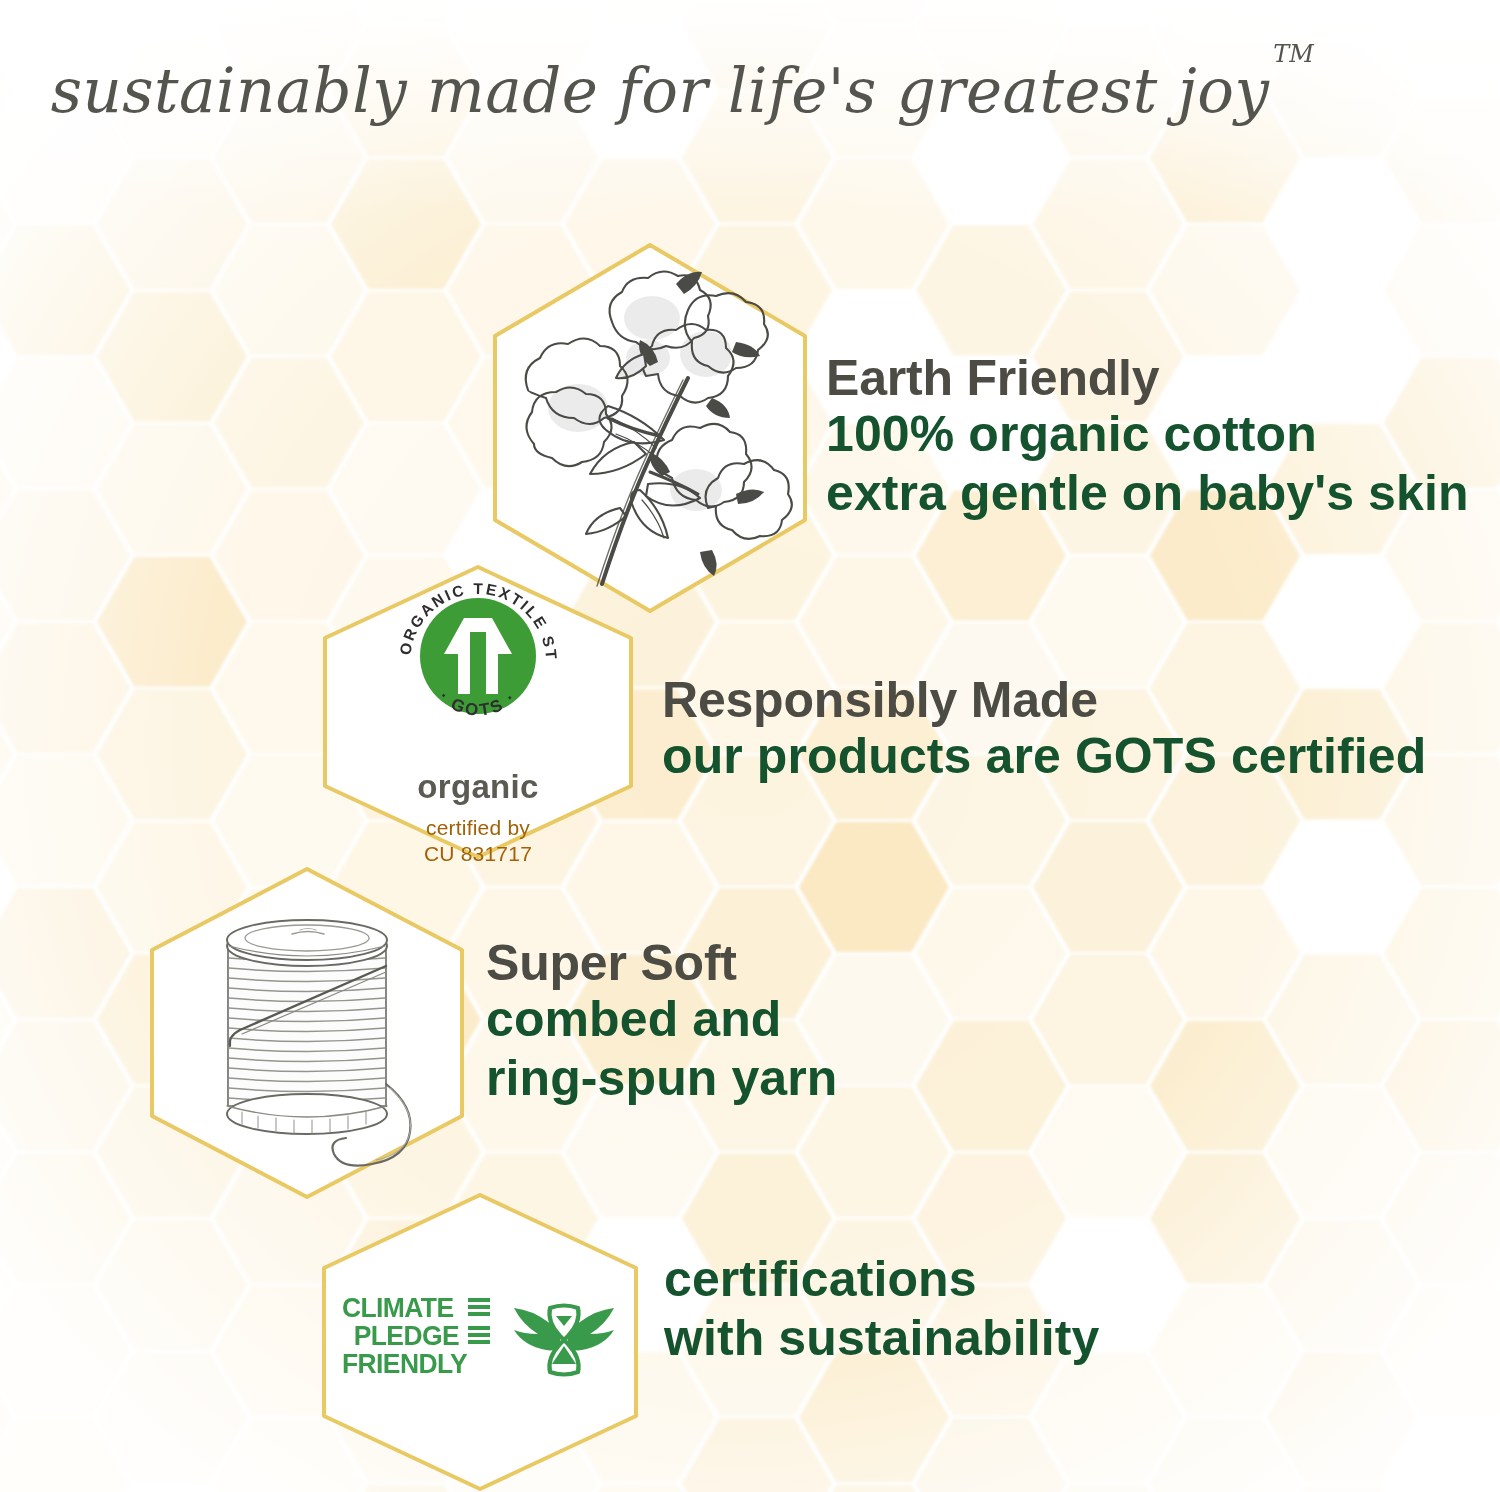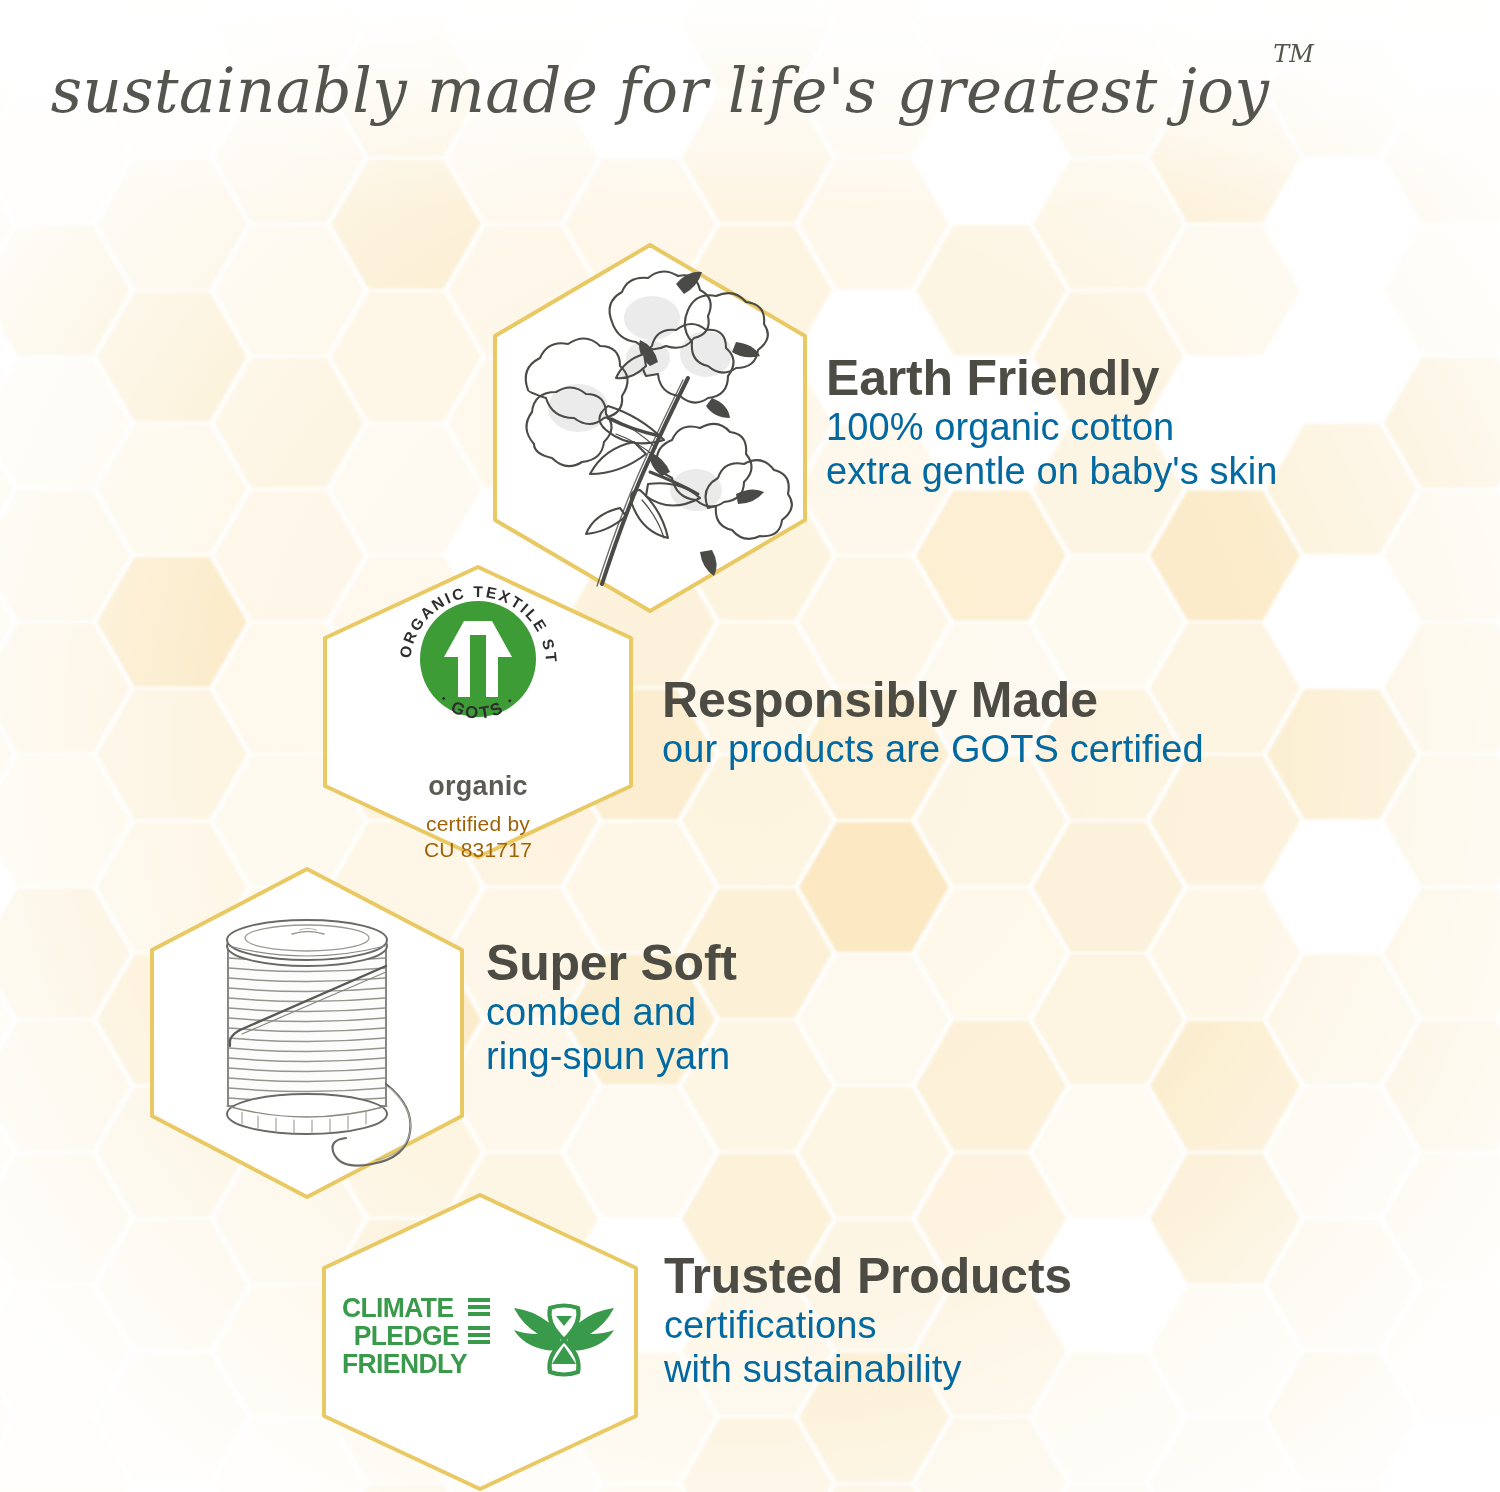--- a/index.html
+++ b/index.html
@@ -45,33 +45,33 @@
   .copy { position:absolute; z-index:6; }
   .copy .ttl {
     font-size:50px;
     font-weight:bold;
     color:#4c4c44;
     letter-spacing:-0.2px;
     line-height:1.06;
     white-space:nowrap;
   }
   .copy .sub {
-    font-size:38px;
-    font-weight:400;
-    color:#0369a1;
+    font-size:50px;
+    font-weight:700;
+    color:#14532d;
     line-height:1.17;
     letter-spacing:0.1px;
     white-space:nowrap;
   }
 
   
   .gots-wrap { text-align:center; width:100%; }
   .gots-badge { display:block; margin:0 auto; }
   .gots-organic {
-    font-size:27px; font-weight:bold; color:#5b5b54;
+    font-size:33px; font-weight:bold; color:#5b5b54;
     margin-top:14px; letter-spacing:0.3px;
   }
   .gots-cert {
     font-size:21px; font-weight:normal; color:#a16207;
     line-height:1.22; margin-top:9px; letter-spacing:0.2px;
   }
 
   
   .cpf-wrap { display:flex; align-items:center; justify-content:space-between; gap:18px; }
 </style>
@@ -540,17 +540,16 @@
           <path d="M40 12 q14 -5 28 0 q3 14 -10 28 q-4 4 -4 4 q0 0 4 4 q13 14 10 28 q-14 5 -28 0 q-3 -14 10 -28 q4 -4 4 -4 q0 0 -4 -4 q-13 -14 -10 -28 Z" fill="none" stroke="#3a9a4b" stroke-width="4.2" stroke-linejoin="round"></path>
 
           <path d="M46 20 L62 20 L54 30 Z" fill="#3a9a4b"></path>
           <path d="M54 50 L66 68 L42 68 Z" fill="#3a9a4b"></path>
         </svg>
       </div>
     </div>
   </div>
 
   <div class="copy" style="left:664px; top:1250px;">
-    <div class="ttl">Trusted Products</div>
     <div class="sub">certifications</div>
     <div class="sub">with sustainability</div>
   </div>
 </div>
 
 </body></html>

